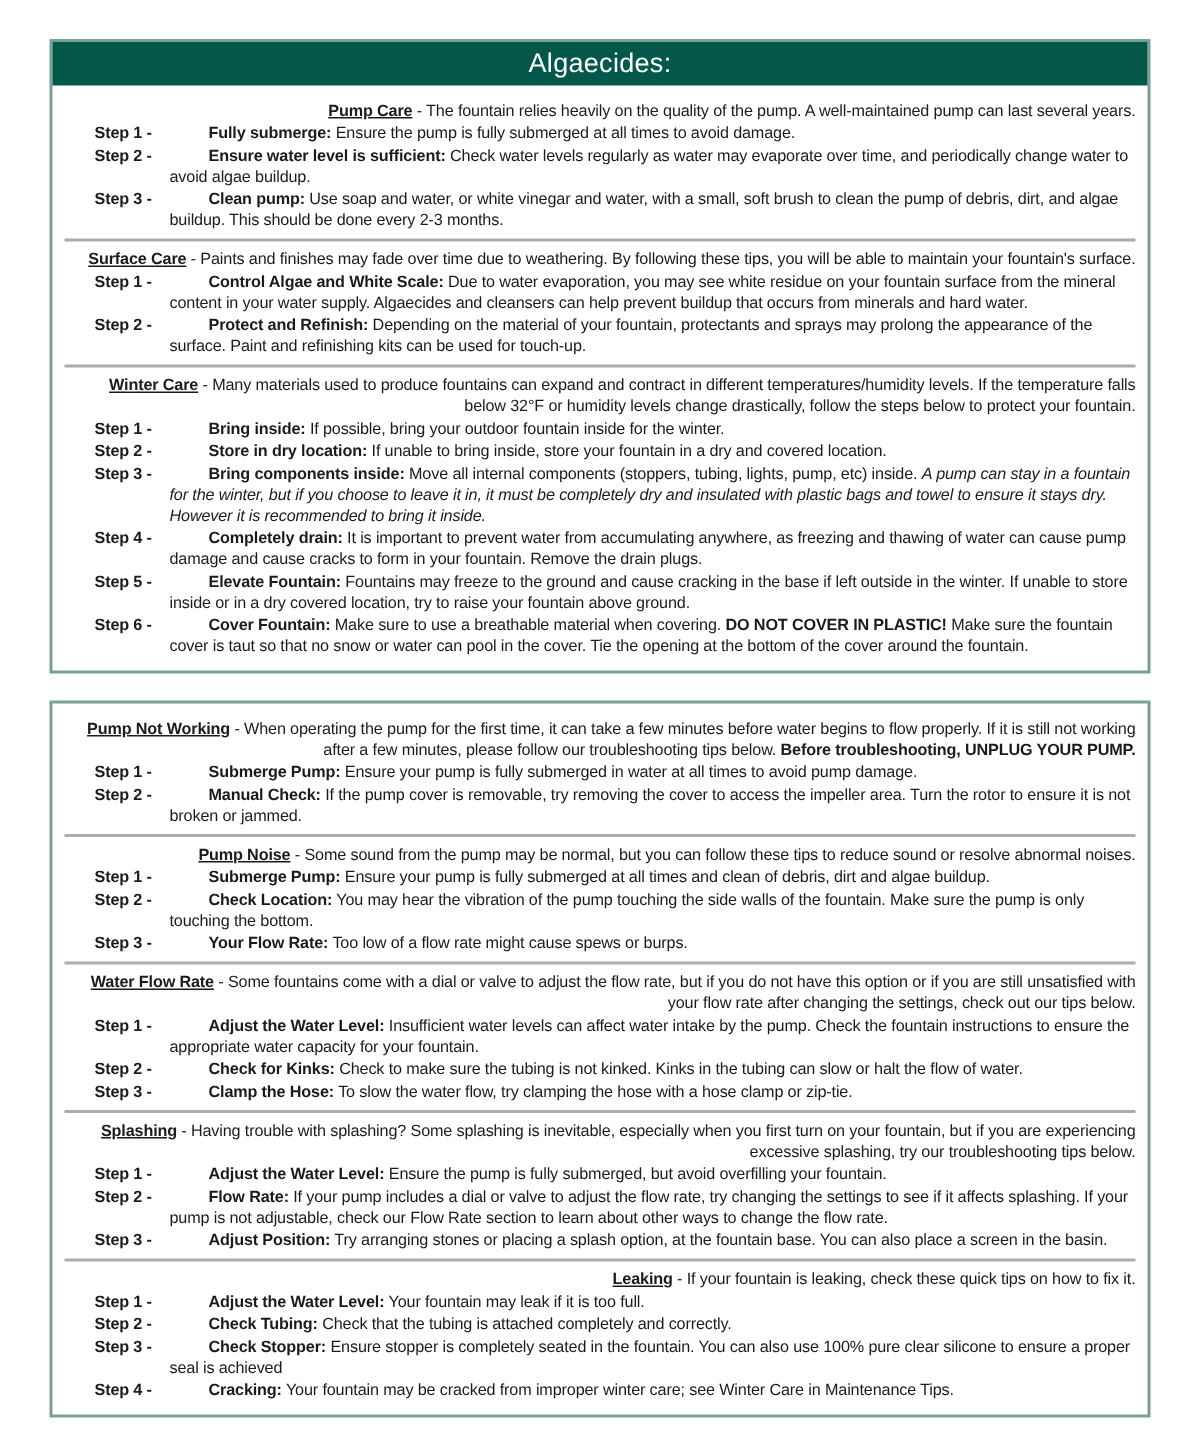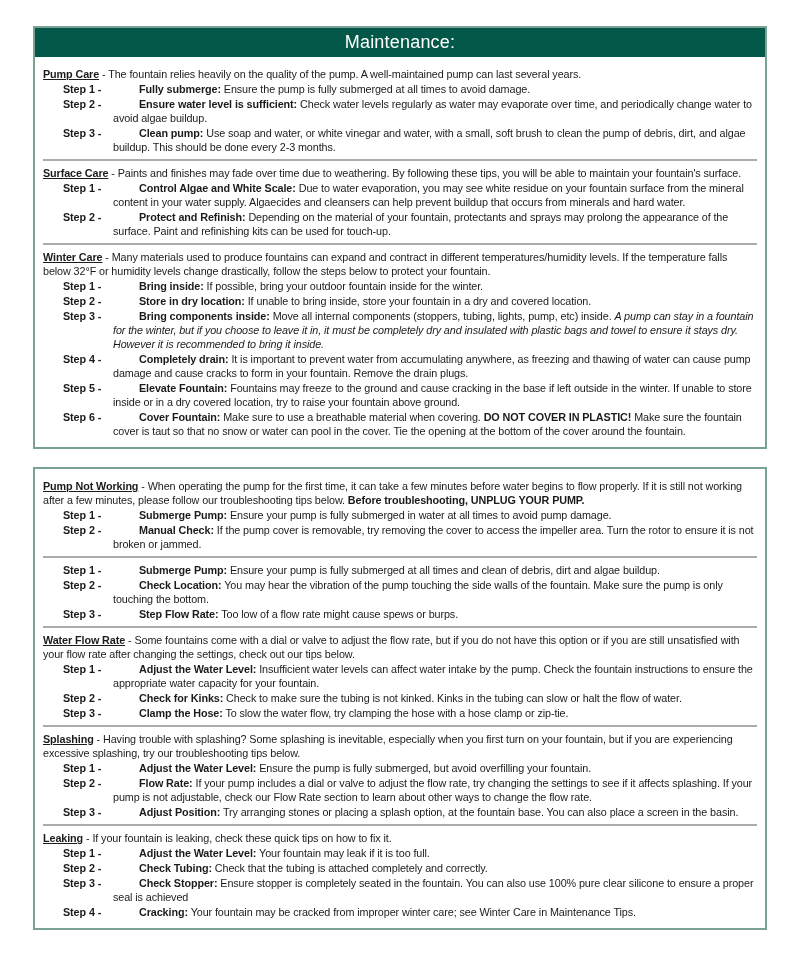--- a/index.html
+++ b/index.html
@@ -26,20 +26,21 @@
     line-height: 24px;
     padding: 2px 0 3px 0;
     letter-spacing: 0.2px;
   }
   .panel-body { padding: 10px 8px 8px 8px; }
   .intro {
     margin: 0 0 1px 0;
     font-size: 10.8px;
     line-height: 14px;
     letter-spacing: -0.1px;
+    text-align: right;
   }
   .hd { text-decoration: underline; font-weight: bold; }
   .ib { font-weight: bold; }
   .step {
     display: flex;
     margin: 1px 0 1px 20px;
     font-size: 10.8px;
     line-height: 14px;
     letter-spacing: -0.1px;
   }
@@ -53,21 +54,21 @@
     border-top: 2px solid #a9aeac;
     margin: 5px 0 5px 0;
   }
 </style>
 </head>
 <body>
 
 <div class="page">
 
   <section class="panel">
-    <div class="panel-header"><span>Maintenance:</span></div>
+    <div class="panel-header"><span>Algaecides:</span></div>
     <div class="panel-body">
 
       <div class="sub">
         <p class="intro"><b class="hd">Pump Care</b><span> - </span><span>The fountain relies heavily on the quality of the pump. A well-maintained pump can last several years.</span></p>
         <div class="step">
             <span class="num"><b>Step 1</b><span> - </span></span>
             <span class="sbody"><b class="lbl">Fully submerge:</b> <span>Ensure the pump is fully submerged at all times to avoid damage.</span></span>
           </div>
         <div class="step">
             <span class="num"><b>Step 2</b><span> - </span></span>
@@ -137,31 +138,32 @@
           </div>
         <div class="step">
             <span class="num"><b>Step 2</b><span> - </span></span>
             <span class="sbody"><b class="lbl">Manual Check:</b> <span>If the pump cover is removable, try removing the cover to access the impeller area. Turn the rotor to ensure it is not broken or jammed.</span></span>
           </div>
       </div>
 
       <hr class="div">
 
       <div class="sub">
+        <p class="intro"><b class="hd">Pump Noise</b><span> - </span><span>Some sound from the pump may be normal, but you can follow these tips to reduce sound or resolve abnormal noises.</span></p>
         <div class="step">
             <span class="num"><b>Step 1</b><span> - </span></span>
             <span class="sbody"><b class="lbl">Submerge Pump:</b> <span>Ensure your pump is fully submerged at all times and clean of debris, dirt and algae buildup.</span></span>
           </div>
         <div class="step">
             <span class="num"><b>Step 2</b><span> - </span></span>
             <span class="sbody"><b class="lbl">Check Location:</b> <span>You may hear the vibration of the pump touching the side walls of the fountain. Make sure the pump is only touching the bottom.</span></span>
           </div>
         <div class="step">
             <span class="num"><b>Step 3</b><span> - </span></span>
-            <span class="sbody"><b class="lbl">Step Flow Rate:</b> <span>Too low of a flow rate might cause spews or burps.</span></span>
+            <span class="sbody"><b class="lbl">Your Flow Rate:</b> <span>Too low of a flow rate might cause spews or burps.</span></span>
           </div>
       </div>
 
       <hr class="div">
 
       <div class="sub">
         <p class="intro"><b class="hd">Water Flow Rate</b><span> - </span><span>Some fountains come with a dial or valve to adjust the flow rate, but if you do not have this option or if you are still unsatisfied with your flow rate after changing the settings, check out our tips below.</span></p>
         <div class="step">
             <span class="num"><b>Step 1</b><span> - </span></span>
             <span class="sbody"><b class="lbl">Adjust the Water Level:</b> <span>Insufficient water levels can affect water intake by the pump. Check the fountain instructions to ensure the appropriate water capacity for your fountain.</span></span>

